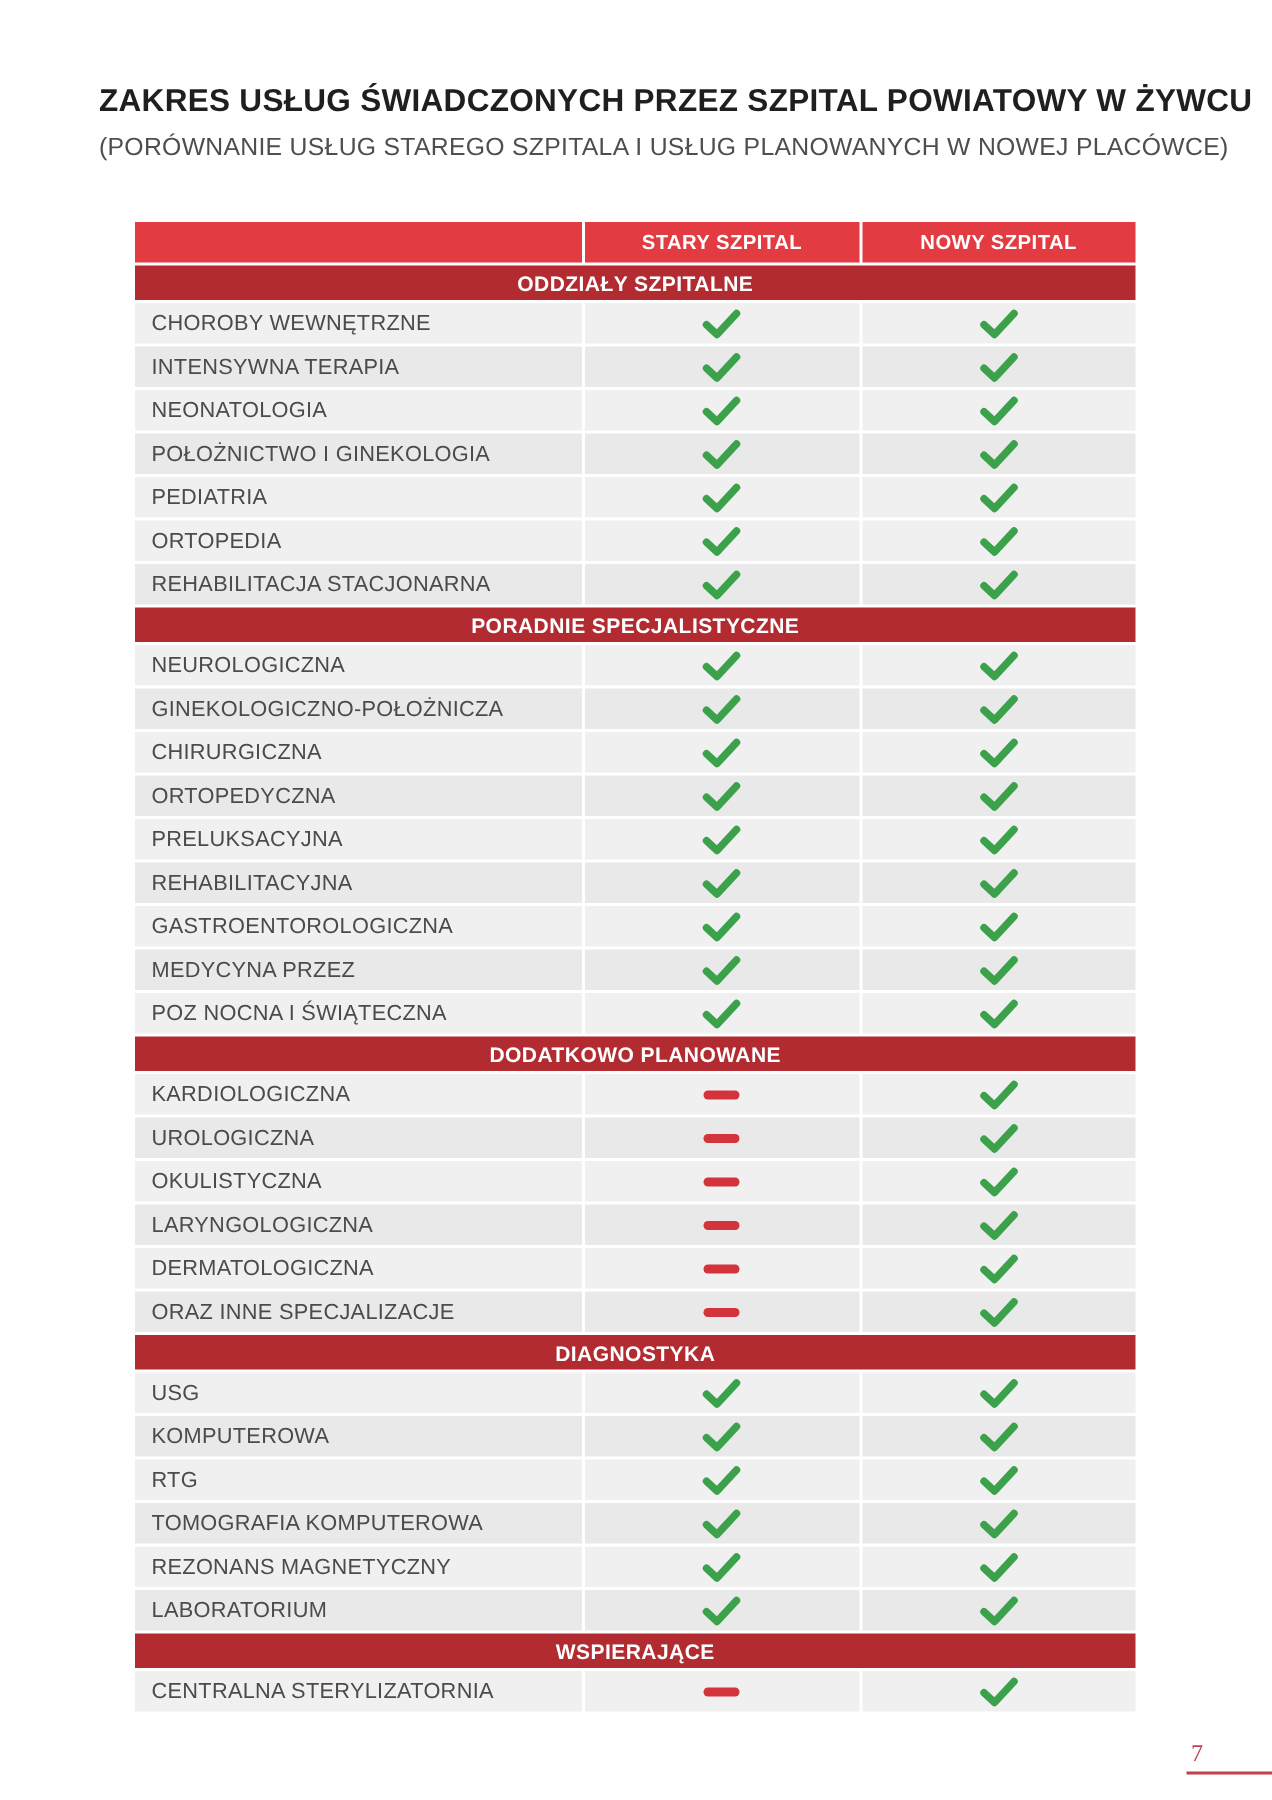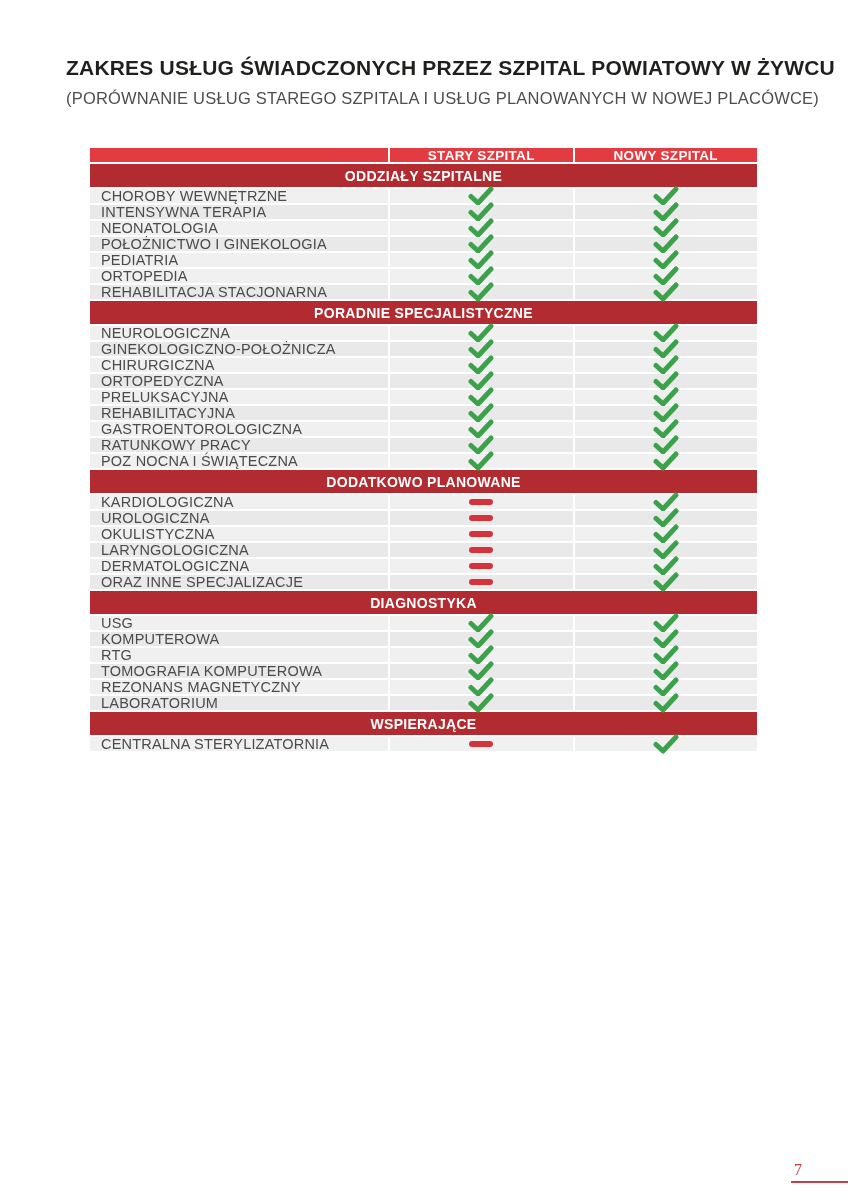--- a/index.html
+++ b/index.html
@@ -15,21 +15,21 @@
     letter-spacing:0.2px; white-space:nowrap;
   }
   .subtitle {
     position:absolute; left:66px; top:89px;
     font-size:16.5px; font-weight:400; color:#4e4e4e;
     letter-spacing:0.2px; white-space:nowrap;
   }
   .table {
     position:absolute; left:90px; top:148px; width:667px;
   }
-  .hdr-row, .svc-row { display:flex; gap:2px; height:14px; margin-bottom:2px; }
+  .hdr-row, .svc-row { display:flex; gap:2px; height:27px; margin-bottom:2px; }
   .c1 { width:298px; box-sizing:border-box; display:flex; align-items:center; padding-left:11px; }
   .c2, .c3 { flex:1; display:flex; align-items:center; justify-content:center; }
   .hdr-row .c1, .hdr-row .c2, .hdr-row .c3 {
     background:#e23b41; color:#ffffff; font-weight:bold; font-size:13.5px;
     justify-content:center; padding-left:0; letter-spacing:0.3px;
   }
   .section-bar {
     height:23px; margin-bottom:2px; background:#b12b31;
     color:#ffffff; font-weight:bold; font-size:14px; letter-spacing:0.3px;
     display:flex; align-items:center; justify-content:center;
@@ -297,21 +297,21 @@
         </div>
         <div class="c3">
           <span>
             <svg class="icon-check" viewBox="0 0 26 20" xmlns="http://www.w3.org/2000/svg">
               <path d="M3 10.5 L10 17 L23 3" fill="none" stroke="#3ba24b" stroke-width="5" stroke-linecap="round" stroke-linejoin="round"></path>
             </svg>
           </span>
         </div>
       </div>
       <div class="svc-row even">
-        <div class="c1">RATUNKOWY PRACY</div>
+        <div class="c1">MEDYCYNA PRZEZ</div>
         <div class="c2">
           <span>
             <svg class="icon-check" viewBox="0 0 26 20" xmlns="http://www.w3.org/2000/svg">
               <path d="M3 10.5 L10 17 L23 3" fill="none" stroke="#3ba24b" stroke-width="5" stroke-linecap="round" stroke-linejoin="round"></path>
             </svg>
           </span>
         </div>
         <div class="c3">
           <span>
             <svg class="icon-check" viewBox="0 0 26 20" xmlns="http://www.w3.org/2000/svg">

